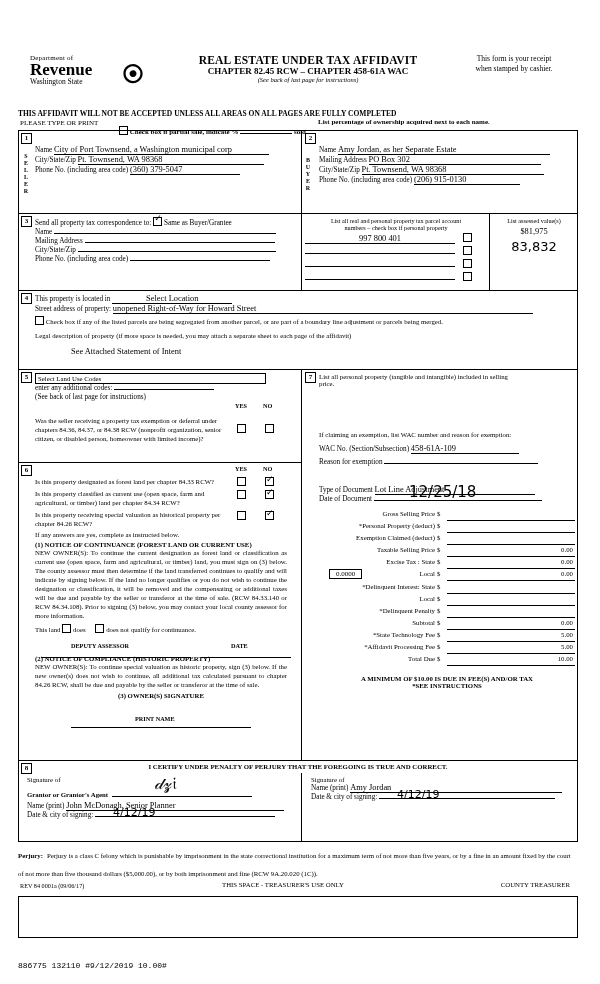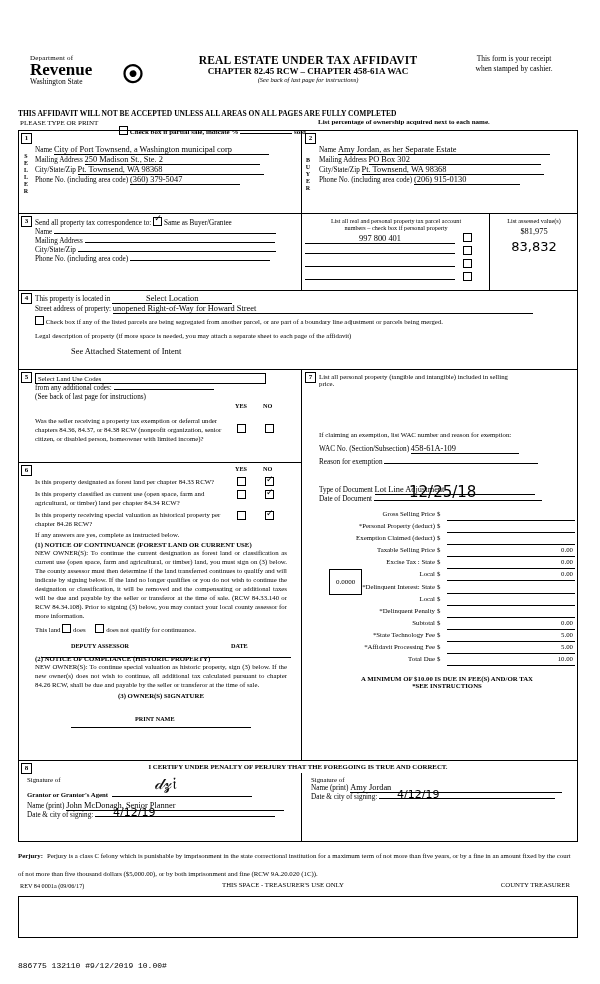--- a/index.html
+++ b/index.html
@@ -82,24 +82,20 @@
     <div class="vline" style="left:282px;"></div>
     <div class="sideTag" style="top:22px;">S<br>E<br>L<br>L<br>E<br>R</div>
     <div class="sideTag" style="left:284px;top:26px;">B<br>U<br>Y<br>E<br>R</div>
 
     <div style="position:absolute;left:16px;top:14px;width:262px;">
       <div class="fld">
         <span>Name</span>
         <span class="ul val" style="width:215px;">City of Port Townsend, a Washington municipal corp</span>
       </div>
       <div class="fld">
-        <span>Mailing Address</span>
-        <span class="ul val" style="width:175px;">250 Madison St., Ste. 2</span>
-      </div>
-      <div class="fld">
         <span>City/State/Zip</span>
         <span class="ul val" style="width:186px;">Pt. Townsend, WA 98368</span>
       </div>
       <div class="fld">
         <span>Phone No. (including area code)</span>
         <span class="ul val" style="width:110px;">(360) 379-5047</span>
       </div>
     </div>
 
     <div style="position:absolute;left:300px;top:14px;width:256px;">
@@ -205,21 +201,21 @@
     </div>
   </div>
 
   <div class="box" style="height:390px;border-top:none;">
     <div class="vline" style="left:282px;"></div>
 
     <div class="secno" style="left:2px;top:2px;">5</div>
     <div style="position:absolute;left:16px;top:3px;width:262px;">
       <div style="border:1px solid #000;font-size:6.8px;padding:1px 2px;width:225px;">Select Land Use Codes</div>
       <div class="fld">
-        <span>from any additional codes:</span>
+        <span>enter any additional codes:</span>
         <span class="ul" style="width:100px;"></span>
       </div>
       <div class="fld">(See back of last page for instructions)</div>
       <div style="position:relative;height:14px;">
         <span class="tiny bld" style="position:absolute;left:200px;">YES</span>
         <span class="tiny bld" style="position:absolute;left:228px;">NO</span>
       </div>
       <div style="position:relative;">
         <div class="small" style="width:196px;line-height:9px;">Was the seller receiving a property tax exemption or deferral under chapters 84.36, 84.37, or 84.38 RCW (nonprofit organization, senior citizen, or disabled person, homeowner with limited income)?</div>
         <span class="cb" style="position:absolute;left:202px;top:8px;"></span>
@@ -325,21 +321,21 @@
           <span style="position:absolute;left:128px;right:0;border-bottom:1px solid #000;height:10px;"></span>
           <span class="small" style="position:absolute;right:2px;">0.00</span>
         </div>
         <div style="position:relative;height:12px;">
           <span class="small" style="position:absolute;right:140px;">Excise Tax : State</span>
           <span class="small" style="position:absolute;left:118px;">$</span>
           <span style="position:absolute;left:128px;right:0;border-bottom:1px solid #000;height:10px;"></span>
           <span class="small" style="position:absolute;right:2px;">0.00</span>
         </div>
         <div style="position:relative;height:13px;">
-          <span style="position:absolute;left:10px;top:-1px;border:1px solid #000;font-size:7px;padding:8px 6px;">0.0000</span>
+          <span style="position:absolute;left:10px;top:-1px;border:1px solid #000;font-size:7px;padding:0 6px;">0.0000</span>
           <span class="small" style="position:absolute;right:140px;">Local</span>
           <span class="small" style="position:absolute;left:118px;">$</span>
           <span style="position:absolute;left:128px;right:0;border-bottom:1px solid #000;height:10px;"></span>
           <span class="small" style="position:absolute;right:2px;">0.00</span>
         </div>
         <div style="position:relative;height:12px;">
           <span class="small" style="position:absolute;right:140px;">*Delinquent Interest: State</span>
           <span class="small" style="position:absolute;left:118px;">$</span>
           <span style="position:absolute;left:128px;right:0;border-bottom:1px solid #000;height:10px;"></span>
           <span class="small" style="position:absolute;right:2px;"></span>

